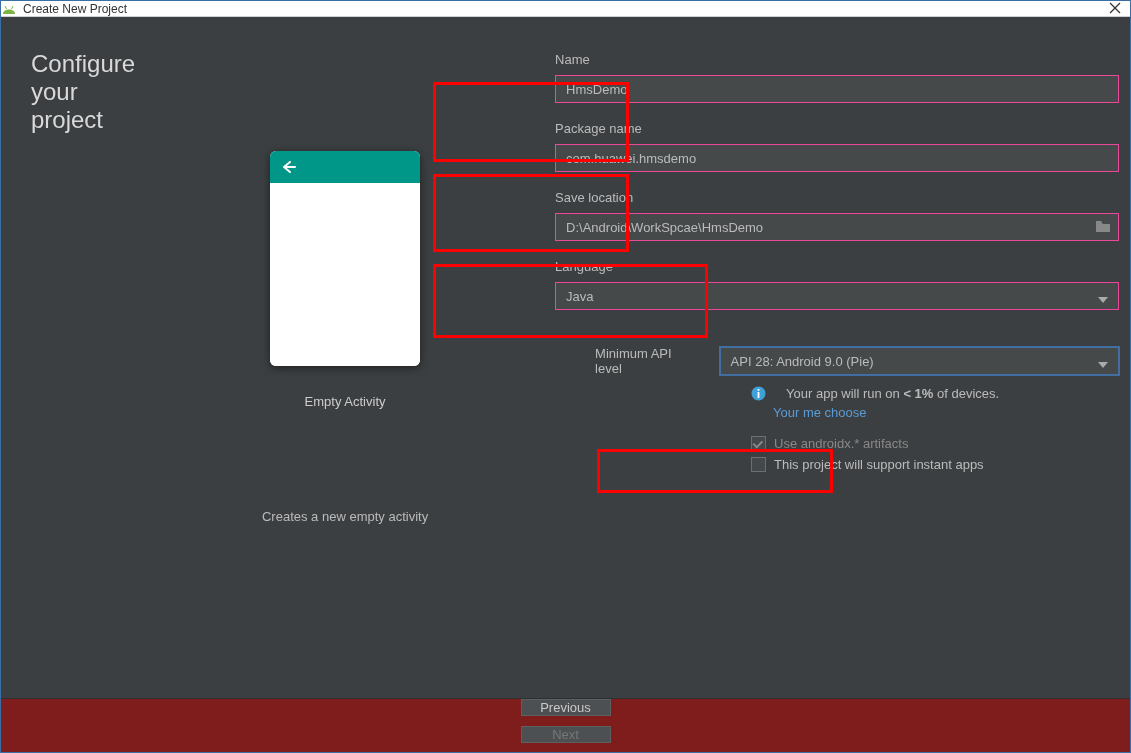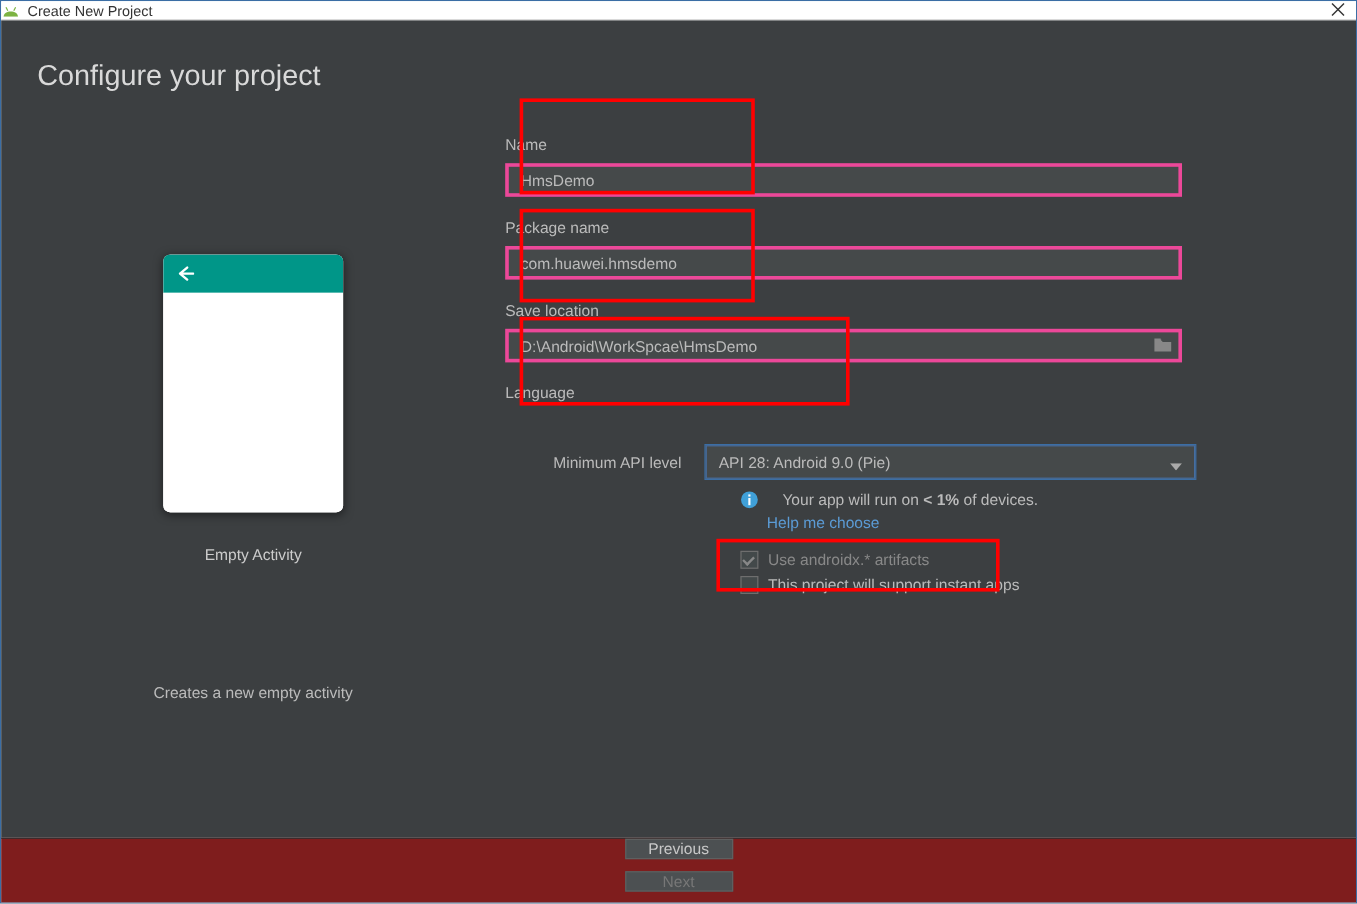--- a/index.html
+++ b/index.html
@@ -11,21 +11,21 @@
   }
   .titlebar {
     height: 16px; background: #ffffff; display: flex; align-items: center;
     padding: 0 0; font-size: 12px; color: #333; border-bottom: 1px solid #d0d0d0;
   }
   .titlebar .icon-slot { display: flex; align-items: center; margin-right: 6px; }
   .titlebar .grow { flex: 1; }
   .titlebar .close { width: 30px; text-align: center; font-size: 14px; cursor: default; }
   .content {
     flex: 1; background: #3c3f41; color: #bbbbbb; position: relative;
-    display: flex; flex-direction: column;
+    display: flex; flex-direction: row;
   }
   .page-title {
     font-size: 24px; font-weight: 400; color: #d9d9d9;
     padding: 33px 0 0 30px;
   }
   .body {
     flex: 1; display: flex; padding: 24px 30px 0 0;
   }
   .left-col {
     width: 420px; display: flex; flex-direction: column; align-items: center;
@@ -45,21 +45,21 @@
     margin-top: 28px; font-size: 13px; color: #cccccc;
   }
   .preview-desc {
     margin-top: 100px; font-size: 13px; color: #bbbbbb;
   }
   .right-col { flex: 1; padding-top: 11px; }
   .form-group { margin-bottom: 18px; position: relative; }
   .form-label { font-size: 13px; color: #bbbbbb; display: block; margin-bottom: 8px; }
   .form-input, .form-select {
     width: 564px; height: 28px; background: #45494a; color: #bbbbbb;
-    border: 3px solid #ec4899; padding: 0 10px; font-size: 13px;
+    border: 1px solid #ec4899; padding: 0 10px; font-size: 13px;
     display: flex; align-items: center; position: relative;
   }
   .form-select .chevron {
     position: absolute; right: 10px; top: 8px;
   }
   .form-select.focused {
     border: 1px solid #466ea1;
     box-shadow: 0 0 0 1px #3b6ea5;
   }
   .save-row { position: relative; width: 564px; }
@@ -177,20 +177,28 @@
             <span class="folder-icon">
               <svg width="16" height="14" viewBox="0 0 16 14">
                   <path class="folder-svg" d="M1 3 h5 l2 2 h7 v8 h-14 z M1 3 v-1 h5 l1 1"></path>
                 </svg>
             </span>
           </div>
         </div>
 
         <div class="form-group">
           <label class="form-label">Language</label>
+          <div class="form-select">
+            <span>Java</span>
+            <span class="chevron">
+              <svg width="10" height="6" viewBox="0 0 10 6">
+                  <path class="chevron-svg" d="M0 0 L5 6 L10 0 Z"></path>
+                </svg>
+            </span>
+          </div>
         </div>
 
         <div class="form-group" style="margin-top:36px;margin-left:40px;">
           <div class="api-row">
             <span class="api-label">Minimum API level</span>
             <div class="form-select focused">
               <span>API 28: Android 9.0 (Pie)</span>
               <span class="chevron">
                 <svg width="10" height="6" viewBox="0 0 10 6">
                     <path class="chevron-svg" d="M0 0 L5 6 L10 0 Z"></path>
@@ -203,21 +211,21 @@
             <div class="info-line">
               <svg width="15" height="15" viewBox="0 0 15 15">
                 <circle cx="7.5" cy="7.5" r="7" class="info-icon-svg"></circle>
                 <rect x="6.6" y="6" width="1.8" height="6" fill="#fff"></rect>
                 <rect x="6.6" y="3" width="1.8" height="1.8" fill="#fff"></rect>
               </svg>
               <span>
                 <span>Your app will run on </span><b>&lt; 1%</b><span> of devices.</span>
               </span>
             </div>
-            <span class="info-link">Help me choose</span>
+            <span class="info-link">Your me choose</span>
             <div class="checkbox-line disabled">
               <span class="checkbox checked"></span>
               <span>Use androidx.* artifacts</span>
             </div>
             <div class="checkbox-line">
               <span class="checkbox"></span>
               <span>This project will support instant apps</span>
             </div>
           </div>
         </div>

